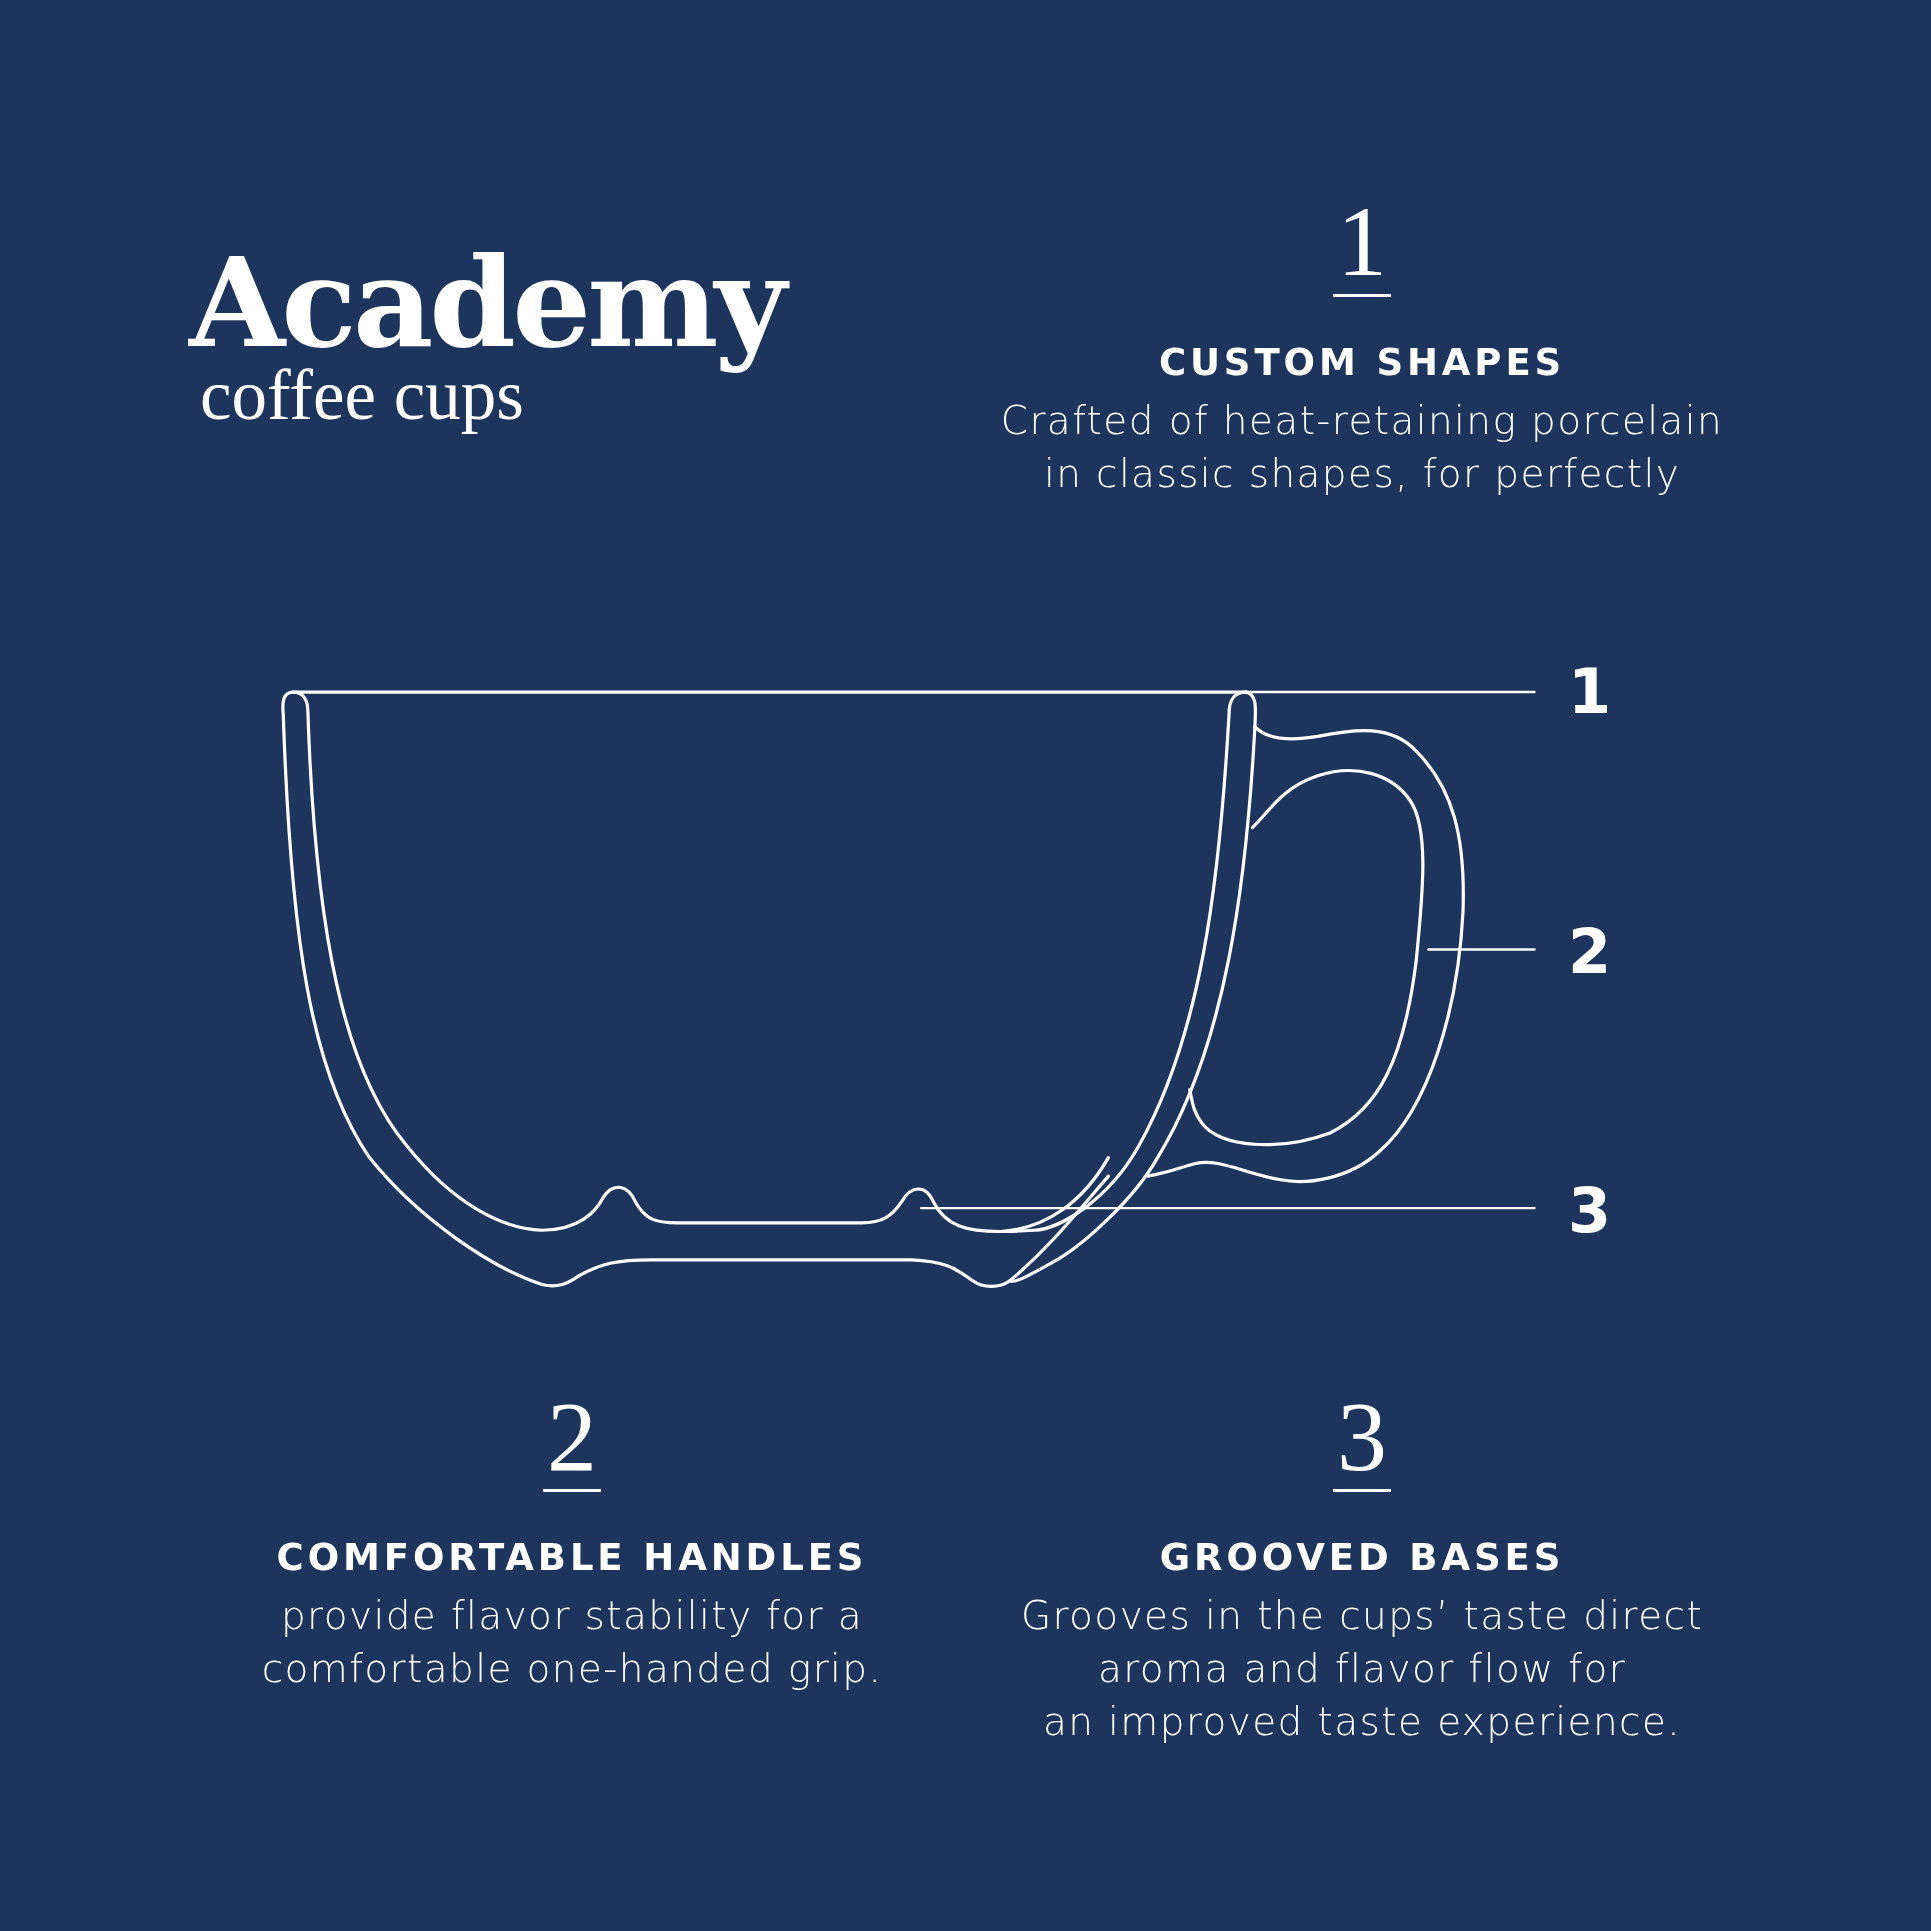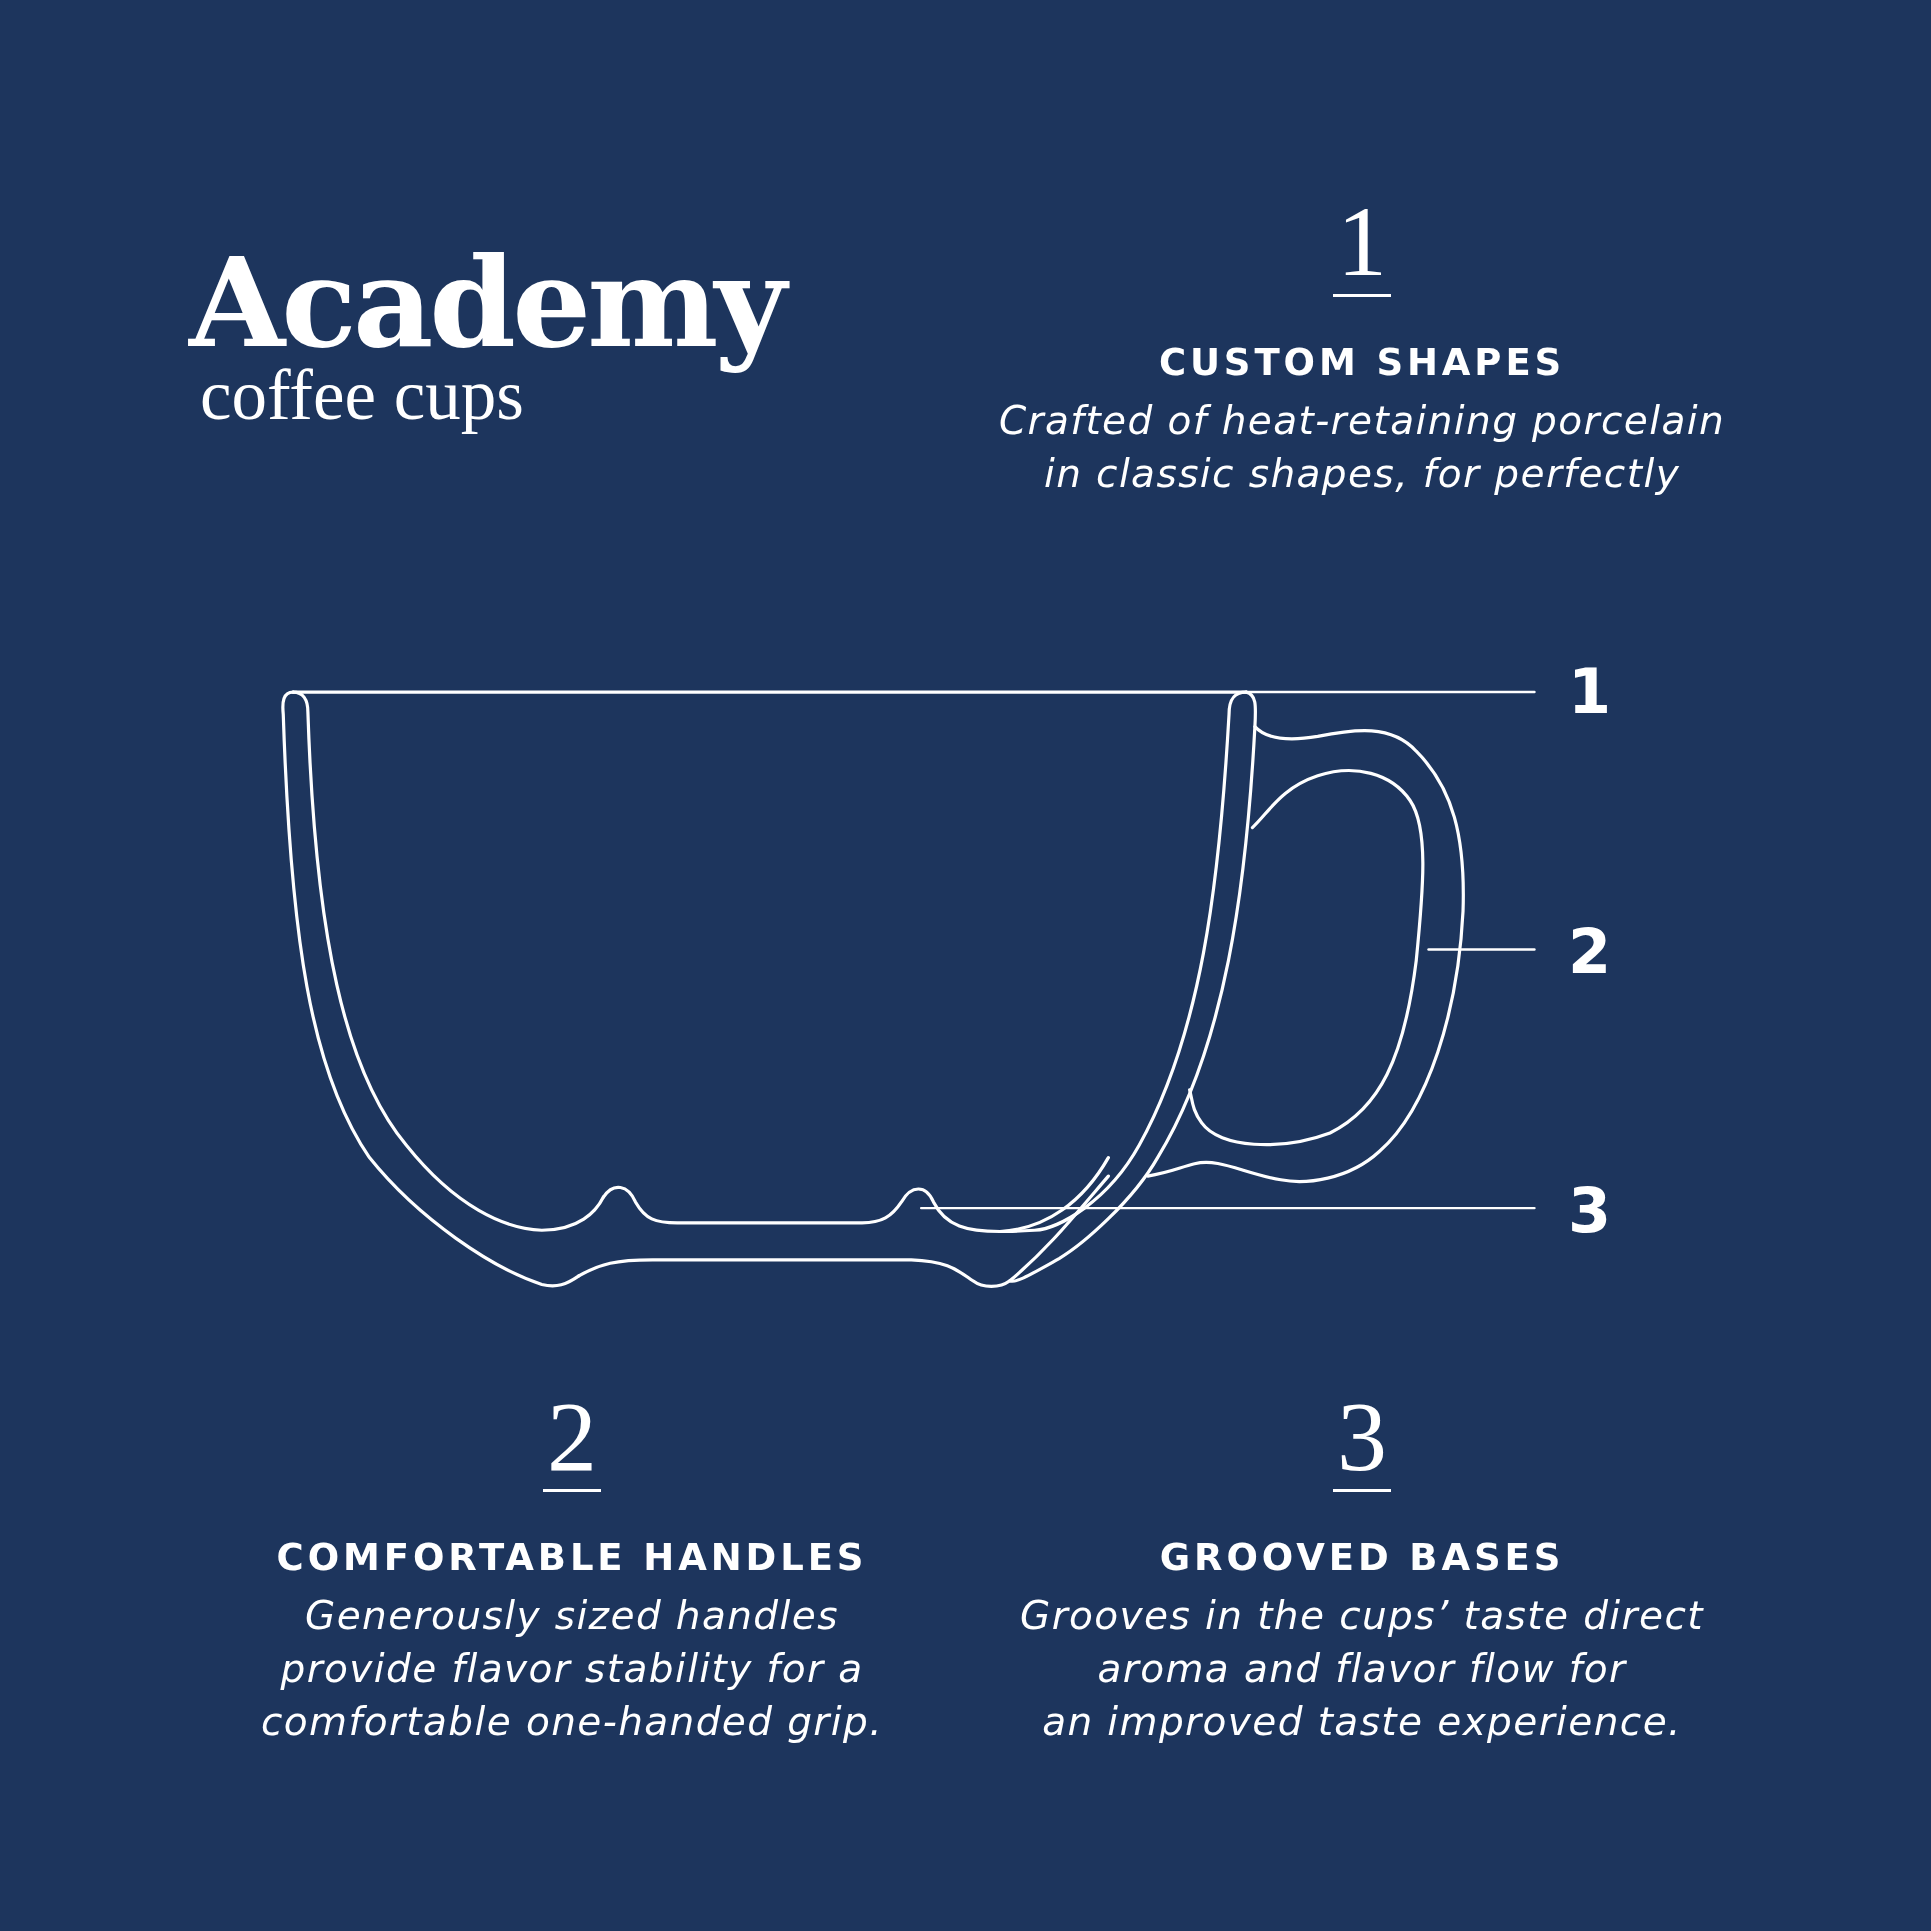--- a/index.html
+++ b/index.html
@@ -54,21 +54,21 @@
       text-align: center;
     }
     .feature .desc {
       font-family: "DejaVu Sans", sans-serif;
       font-size: 39px;
       line-height: 53px;
       letter-spacing: 1.4px;
       margin-top: 5.8px;
       font-weight: 300;
     }
-    .feature .desc span { display: block; white-space: nowrap; font-style: italic; }
+    .feature .desc span { display: block; white-space: nowrap; }
     #f1 { left: 966px; top: 193px; }
     #f2 { left: 176px; top: 1388px; }
     #f3 { left: 966px; top: 1388px; }
     .diagram { position: absolute; left: 0; top: 0; width: 1931px; height: 1931px; pointer-events: none; }
     .callout {
       position: absolute;
       font-family: "DejaVu Sans", sans-serif;
       font-weight: bold;
       font-size: 62px;
       line-height: 62px;
@@ -124,21 +124,20 @@
 
 <div class="callout" id="c1">1</div>
 <div class="callout" id="c2">2</div>
 <div class="callout" id="c3">3</div>
 
 <div class="feature" id="f2">
   <span class="num">2</span>
   <div class="rule"></div>
   <span class="heading">COMFORTABLE HANDLES</span>
   <div class="desc">
-    <span>Generously sized handles</span>
     <span>provide flavor stability for a</span>
     <span>comfortable one-handed grip.</span>
   </div>
 </div>
 
 <div class="feature" id="f3">
   <span class="num">3</span>
   <div class="rule"></div>
   <span class="heading">GROOVED BASES</span>
   <div class="desc">

